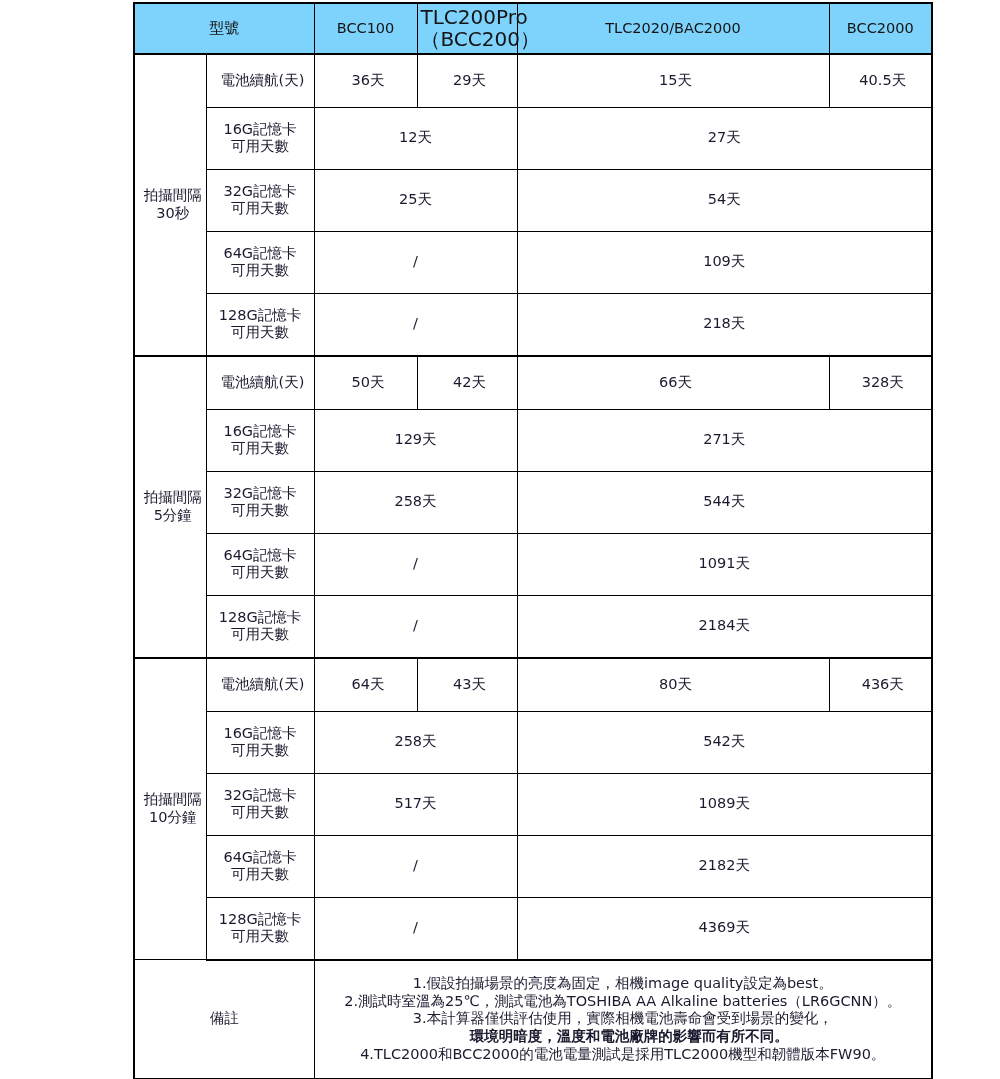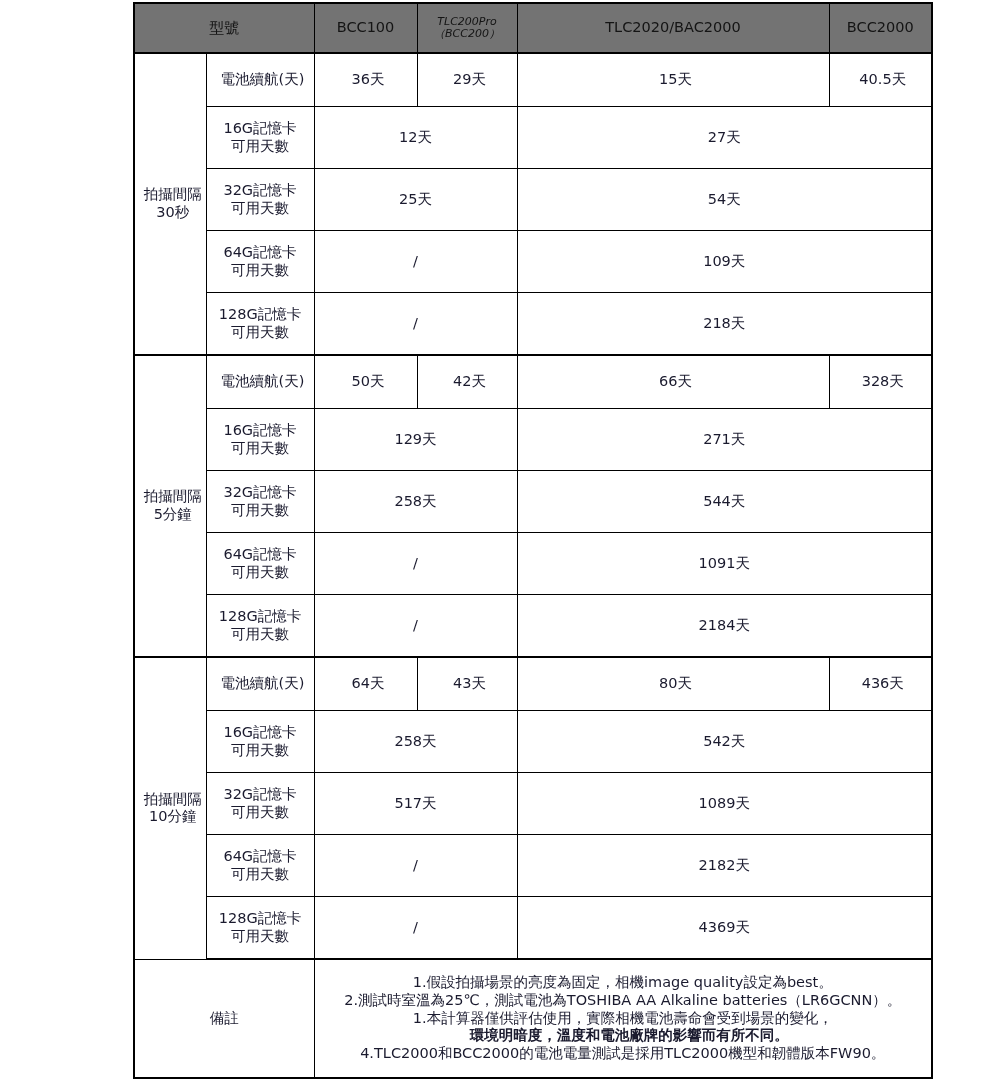--- a/index.html
+++ b/index.html
@@ -39,31 +39,30 @@
     padding: 2px 3px;
   }
 
   
   .thick-top { border-top: 2.5px solid #000000 !important; }
   .thick-bottom { border-bottom: 2.5px solid #000000 !important; }
   .thick-left { border-left: 2.5px solid #000000 !important; }
   .thick-right { border-right: 2.5px solid #000000 !important; }
 
   thead th {
-    background: #737373;
+    background: #7dd3fc;
     font-size: 15px;
     height: 44px;
     color: #141414;
   }
   thead th.hdr-model { font-size: 15px; }
   thead th .sub {
     display: block;
-    font-size: 11px;
+    font-size: 20px;
     line-height: 1.12;
-    font-style: italic;
   }
 
   td.group-label {
     font-size: 14.5px;
     line-height: 1.25;
     width: 72px;
     margin-top: 34px;
   }
   td.row-label {
     width: 108px;
@@ -265,21 +264,21 @@
         </td>
         <td class="val thick-bottom" colspan="2">/</td>
         <td class="val thick-bottom thick-right" colspan="2">4369天</td>
       </tr>
 
       <tr class="notes-row">
         <td class="notes-label thick-left thick-bottom" colspan="2">備註</td>
         <td class="notes-body thick-bottom thick-right" colspan="4">
           <div class="note">1.假設拍攝場景的亮度為固定，相機image quality設定為best。</div>
           <div class="note">2.測試時室溫為25℃，測試電池為TOSHIBA AA Alkaline batteries（LR6GCNN）。</div>
-          <div class="note">1.本計算器僅供評估使用，實際相機電池壽命會受到場景的變化，</div>
+          <div class="note">3.本計算器僅供評估使用，實際相機電池壽命會受到場景的變化，</div>
           <div class="note indent">環境明暗度，溫度和電池廠牌的影響而有所不同。</div>
           <div class="note">4.TLC2000和BCC2000的電池電量測試是採用TLC2000機型和韌體版本FW90。</div>
         </td>
       </tr>
 
     </tbody>
   </table>
 
 </div>
 

